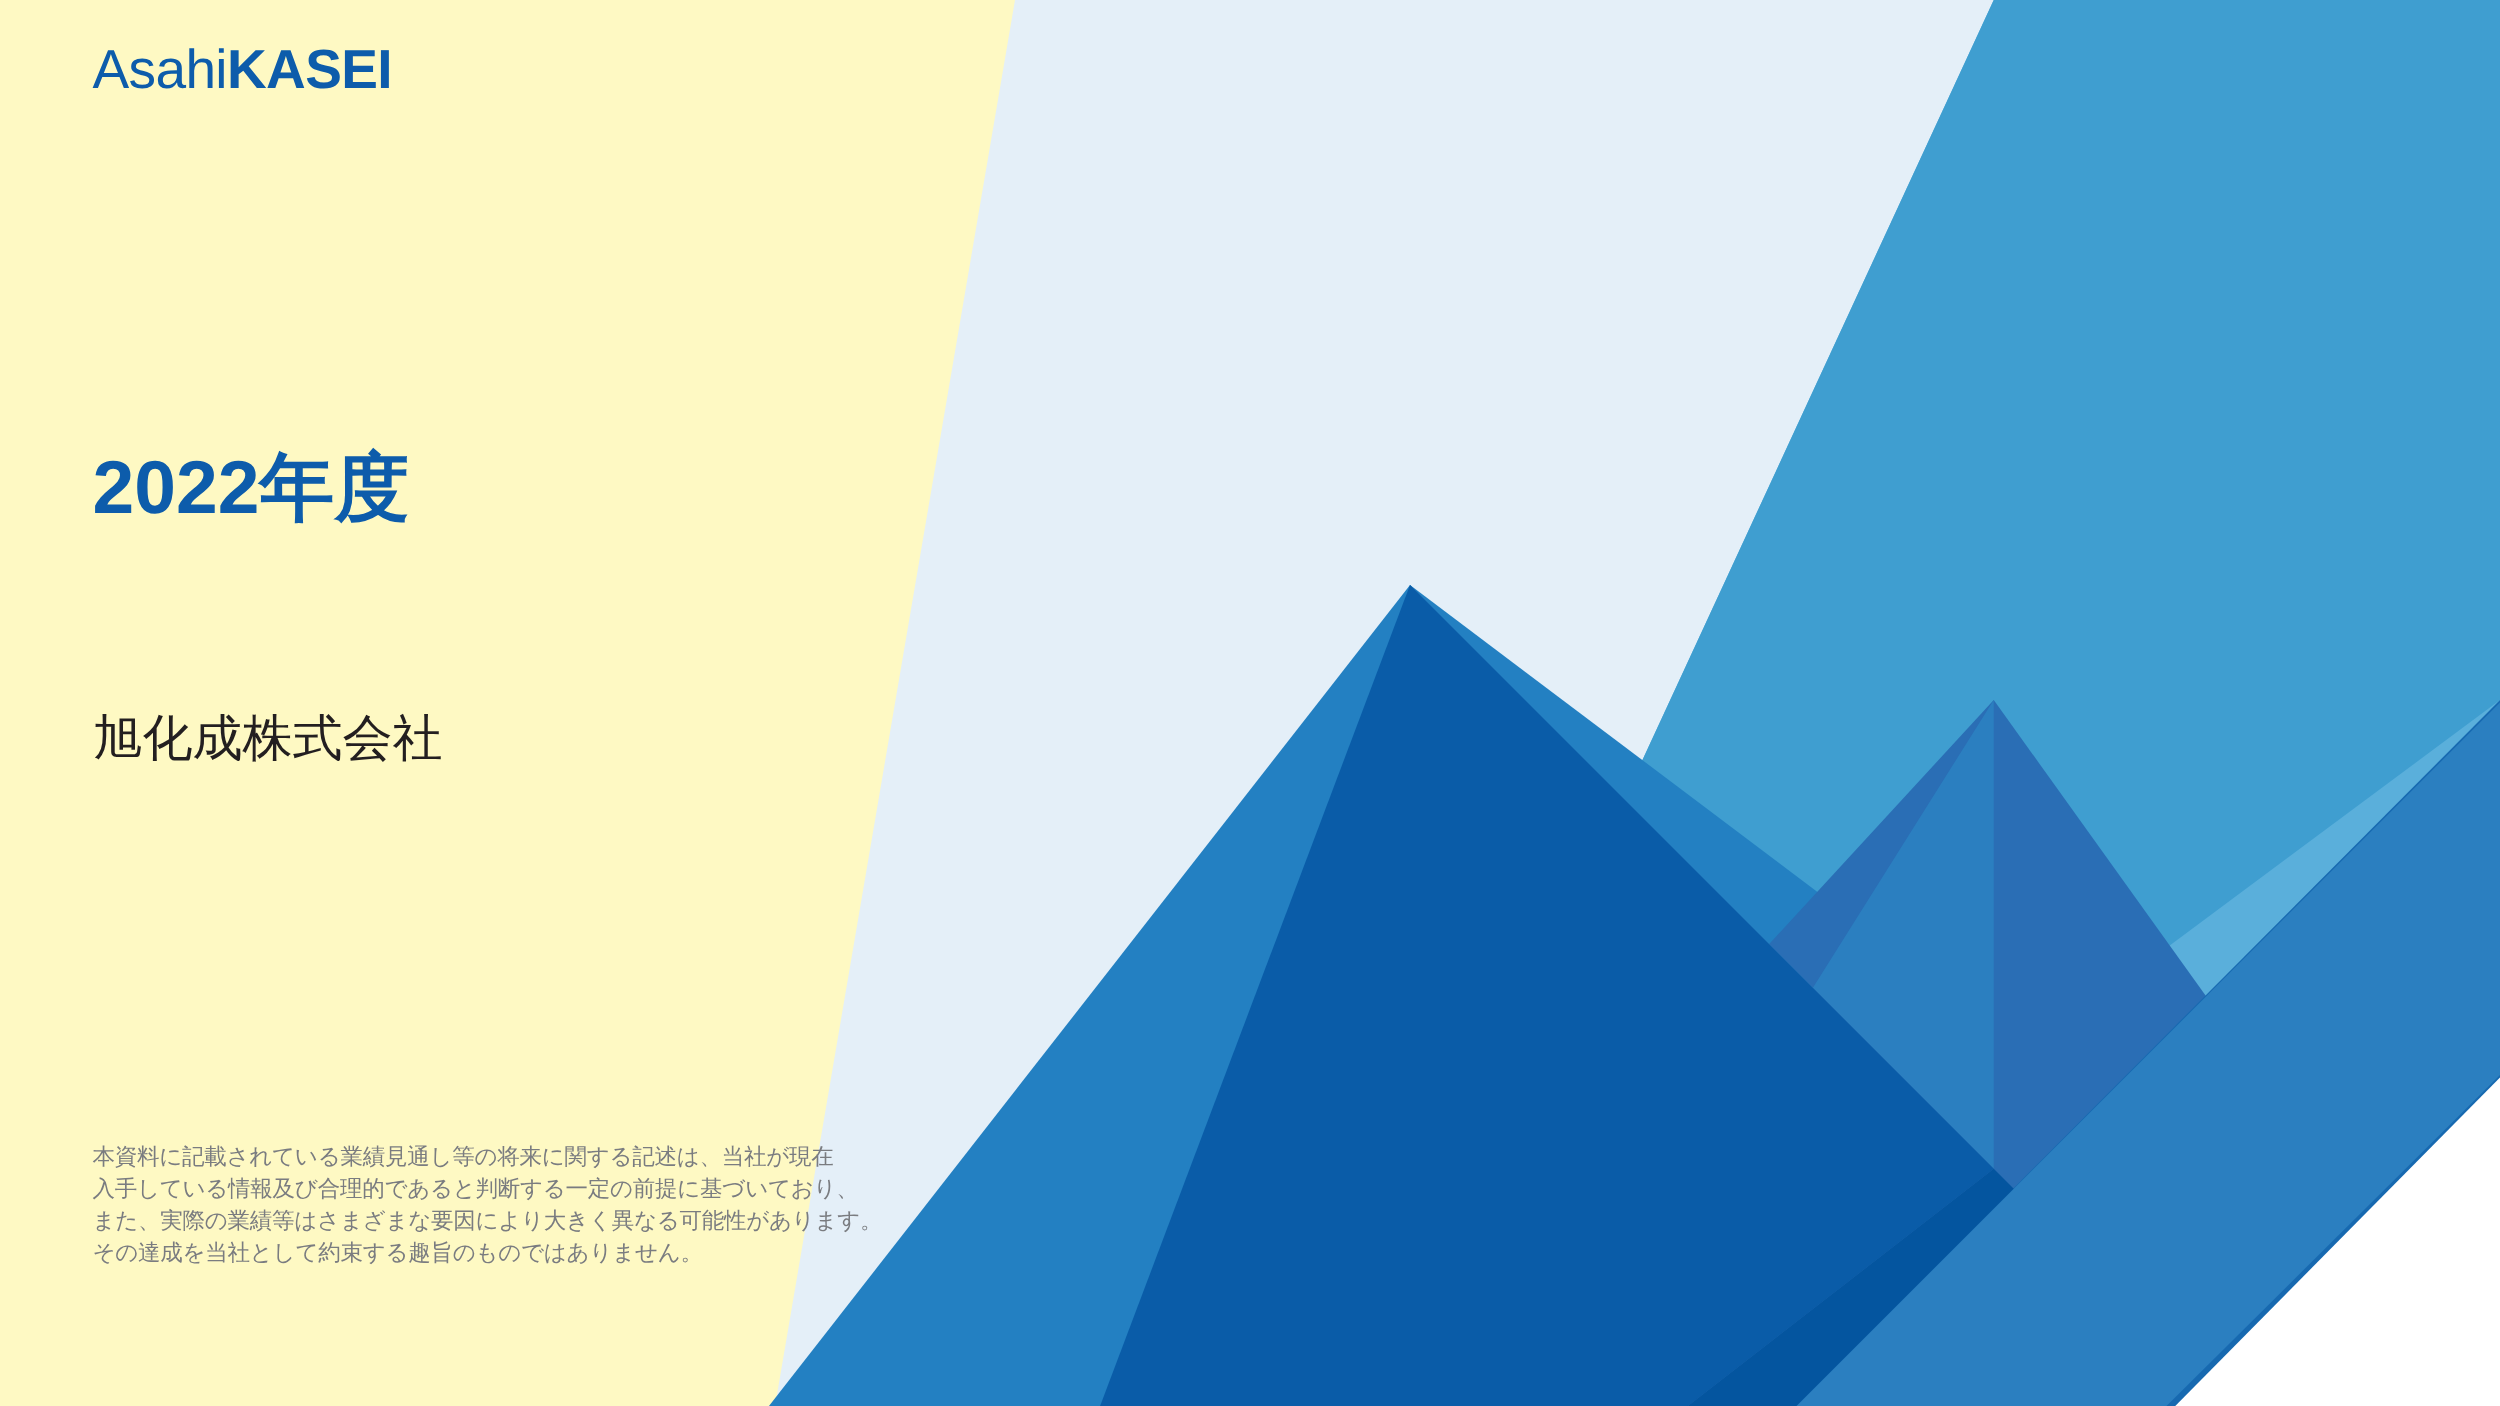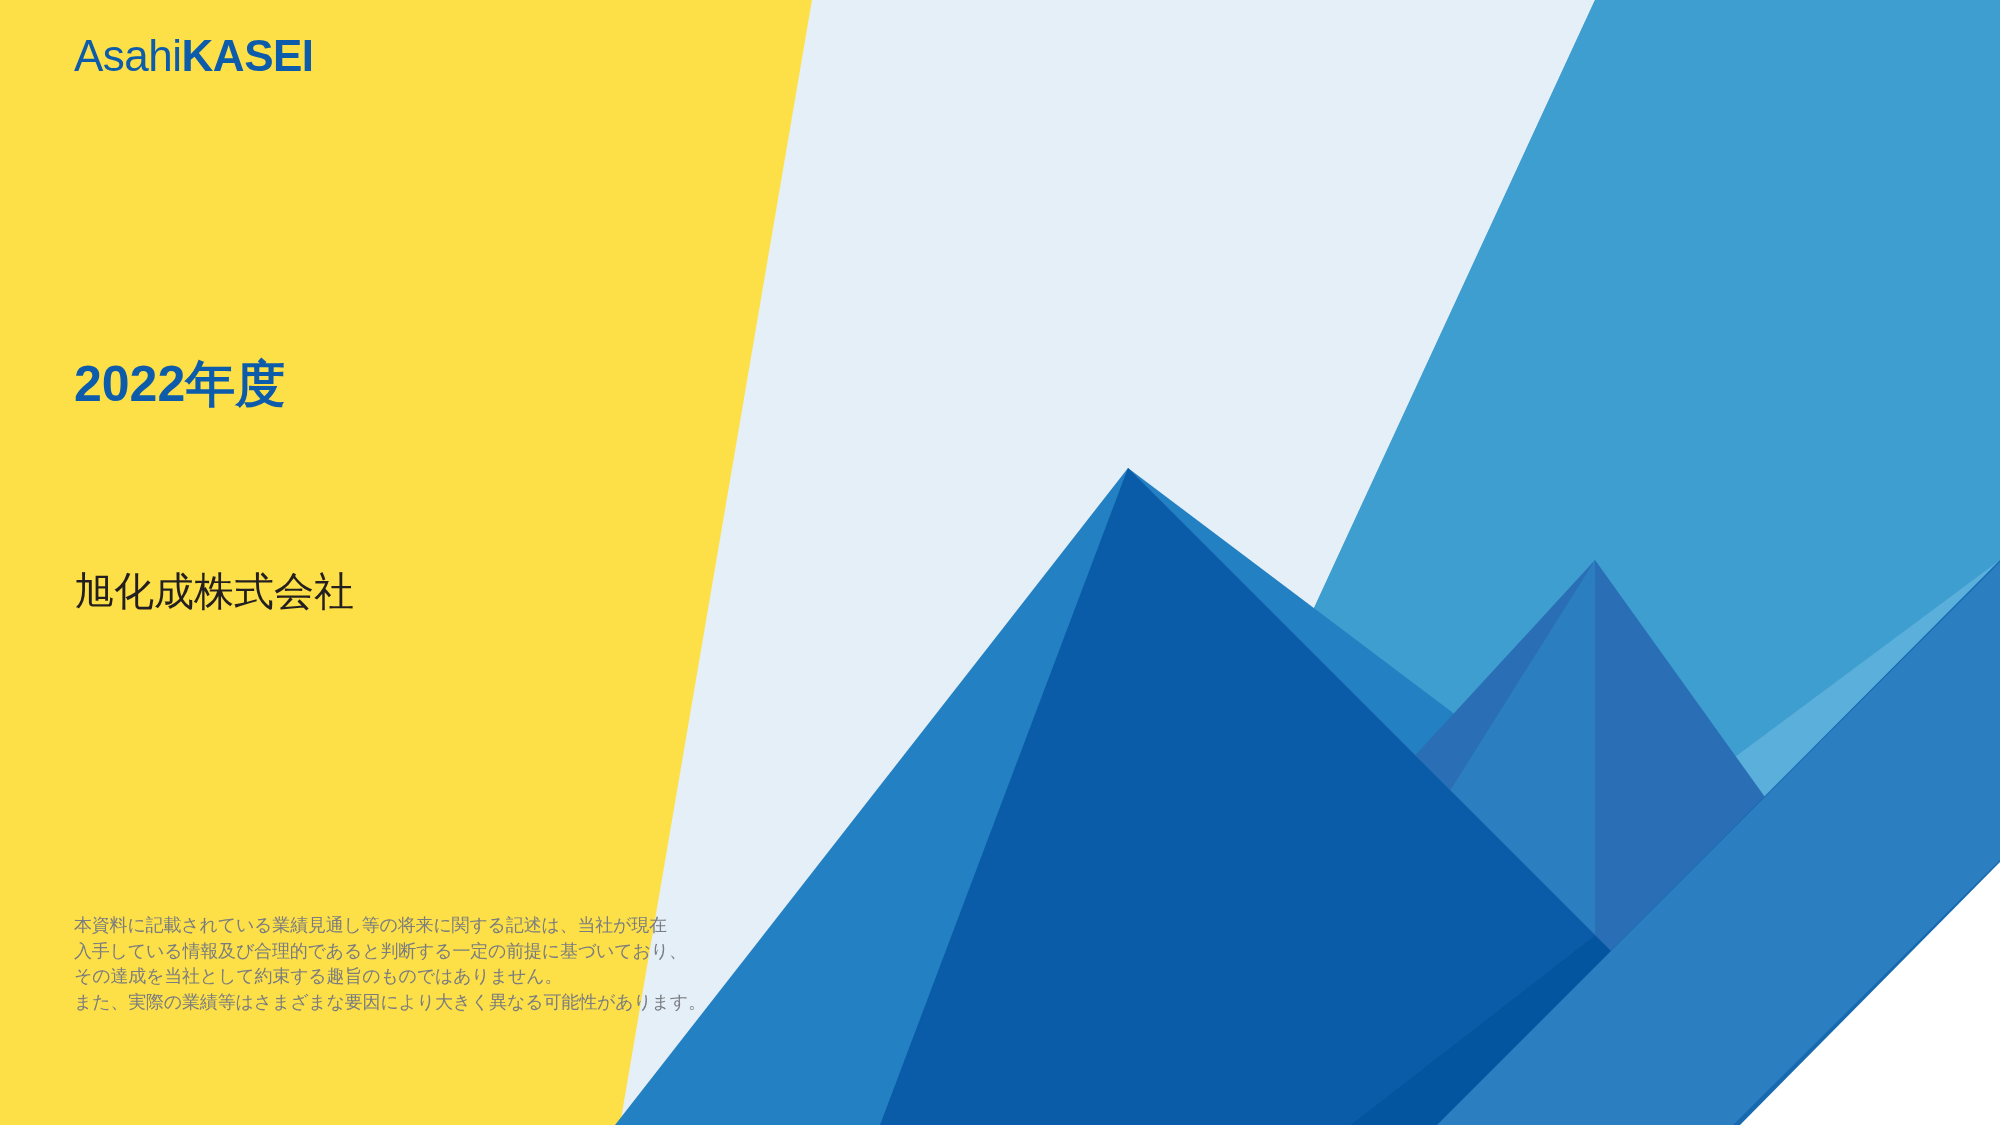--- a/index.html
+++ b/index.html
@@ -4,21 +4,21 @@
 <style>
   html, body {
     margin: 0;
     padding: 0;
     background: #ffffff;
   }
   #slide {
     position: relative;
     width: 2000px;
     height: 1125px;
-    background: #fde047;
+    background: #fef9c3;
     overflow: hidden;
     font-family: "Liberation Sans", "DejaVu Sans", sans-serif;
   }
 
   
   #artwork {
     position: absolute;
     left: 0; top: 0;
     width: 2000px;
     height: 1125px;
@@ -53,21 +53,21 @@
     left: 74px;
     top: 355px;
     width: 700px;
   }
   .title-line {
     color: #0d5cab;
     font-weight: 700;
     white-space: nowrap;
   }
   .title-line-1 {
-    font-size: 50px;
+    font-size: 60px;
     line-height: 1.16;
     letter-spacing: 0px;
   }
   .title-line-2 {
     font-size: 78px;
     line-height: 1.16;
     letter-spacing: 1px;
     margin-top: 2px;
   }
 
@@ -157,17 +157,17 @@
     <div class="title-line title-line-1">2022年度</div>
   </div>
 
   <div id="subtitle-block">
     <div class="subtitle-line">旭化成株式会社</div>
   </div>
 
   <div id="disclaimer">
     <div class="disclaimer-line">本資料に記載されている業績見通し等の将来に関する記述は、当社が現在</div>
     <div class="disclaimer-line">入手している情報及び合理的であると判断する一定の前提に基づいており、</div>
+    <div class="disclaimer-line">また、実際の業績等はさまざまな要因により大きく異なる可能性があります。</div>
     <div class="disclaimer-line">その達成を当社として約束する趣旨のものではありません。</div>
-    <div class="disclaimer-line">また、実際の業績等はさまざまな要因により大きく異なる可能性があります。</div>
   </div>
 
 </div>
 
 </body></html>

